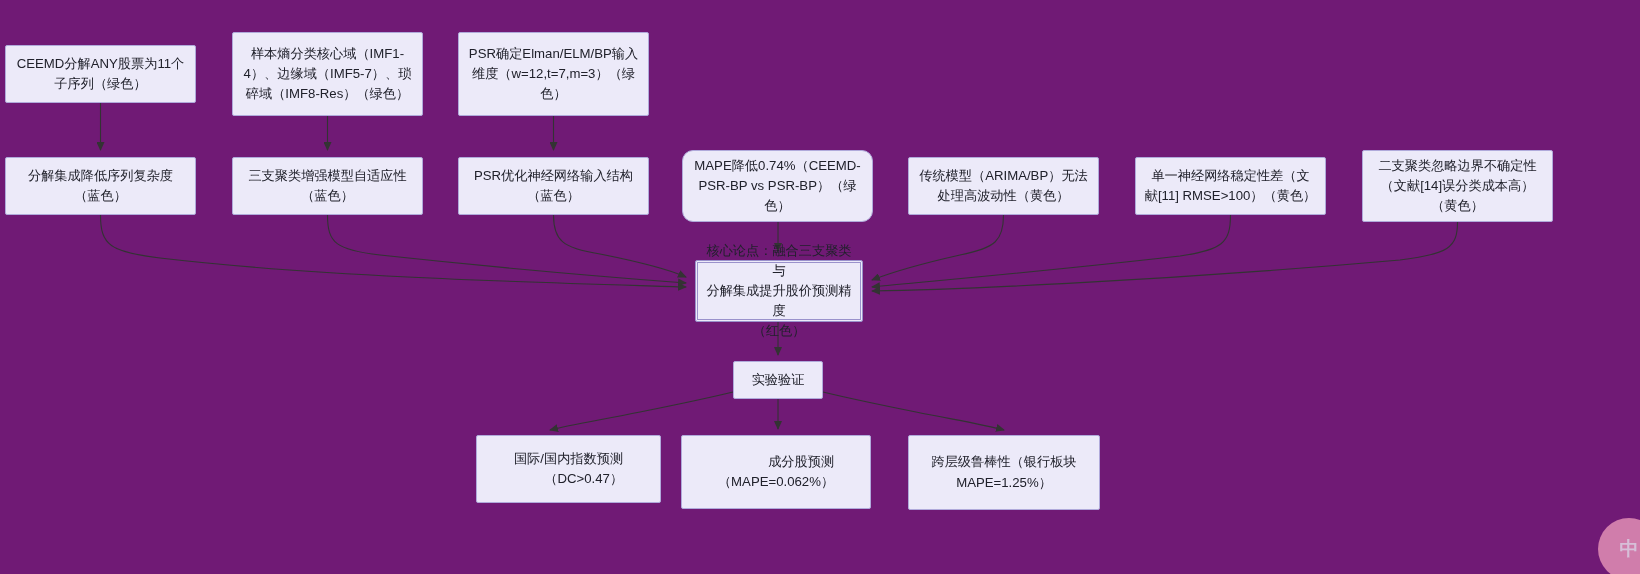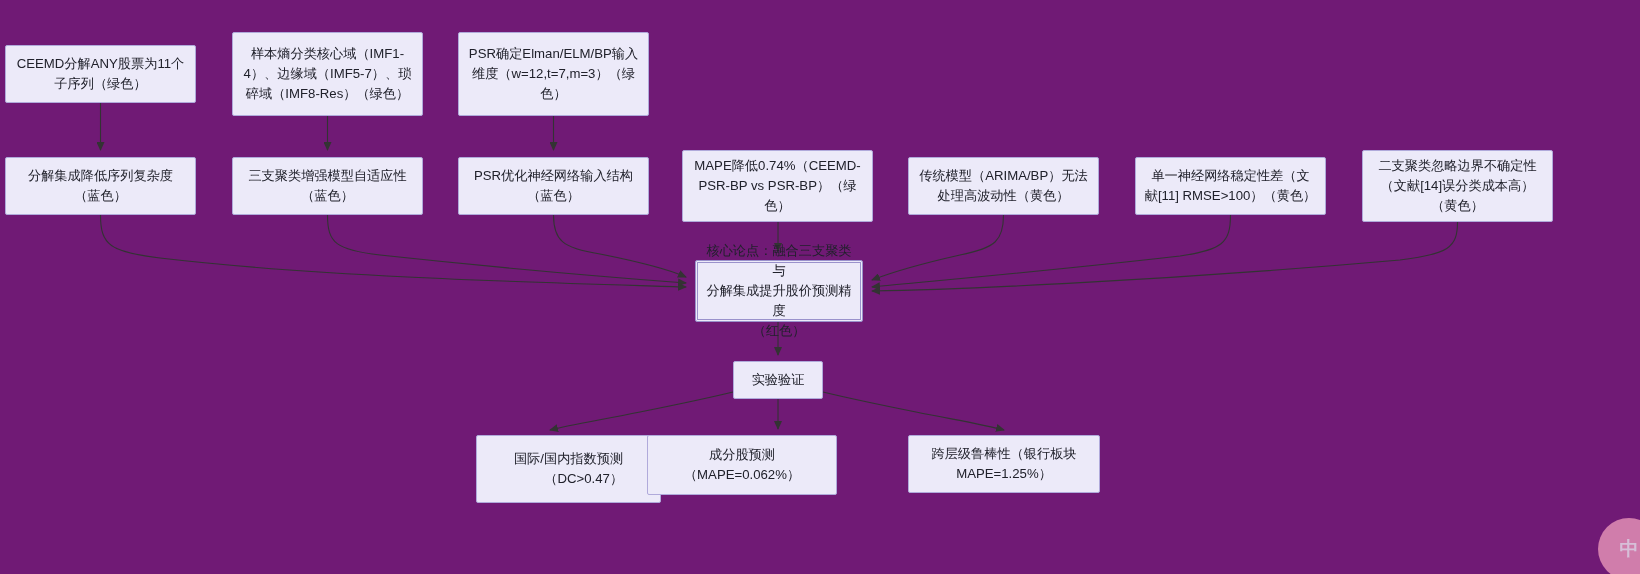--- a/index.html
+++ b/index.html
@@ -119,21 +119,21 @@
 （蓝色）</span>
       </div>
       <div class="node" style="left: 232px; top: 157px; width: 191px; height: 58px;">
         <span class="txt">三支聚类增强模型自适应性
 （蓝色）</span>
       </div>
       <div class="node" style="left: 458px; top: 157px; width: 191px; height: 58px;">
         <span class="txt">PSR优化神经网络输入结构
 （蓝色）</span>
       </div>
-      <div class="node" style="left: 682px; top: 150px; width: 191px; height: 72px;">
+      <div class="node" style="left: 682px; top: 150px; width: 191px; height: 72px; border-radius: 11px;">
         <span class="txt">MAPE降低0.74%（CEEMD-
 PSR-BP vs PSR-BP）（绿
 色）</span>
       </div>
       <div class="node" style="left: 908px; top: 157px; width: 191px; height: 58px; justify-content: center;">
         <span class="txt">传统模型（ARIMA/BP）无法
 处理高波动性（黄色）</span>
       </div>
       <div class="node" style="left: 1135px; top: 157px; width: 191px; height: 58px;">
         <span class="txt">单一神经网络稳定性差（文
@@ -149,25 +149,25 @@
 分解集成提升股价预测精度
 （红色）</span>
       </div>
       <div class="node" style="left: 733px; top: 361px; width: 90px; height: 38px;">
         <span class="txt">实验验证</span>
       </div>
       <div class="node" style="left: 476px; top: 435px; width: 185px; height: 68px; text-align: right;">
         <span class="txt">国际/国内指数预测
 （DC&gt;0.47）</span>
       </div>
-      <div class="node" style="left: 647px; top: 435px; width: 190px; height: 60px;">
+      <div class="node" style="left: 681px; top: 435px; width: 190px; height: 74px; text-align: right;">
         <span class="txt">成分股预测
 （MAPE=0.062%）</span>
       </div>
-      <div class="node" style="left: 908px; top: 435px; width: 192px; height: 58px;">
+      <div class="node" style="left: 908px; top: 435px; width: 192px; height: 75px;">
         <span class="txt">跨层级鲁棒性（银行板块
 MAPE=1.25%）</span>
       </div>
     </div>
 
   <div class="watermark" style="left: 1598px; top: 518px;">
     <span>中</span>
   </div>
 
 </div>

